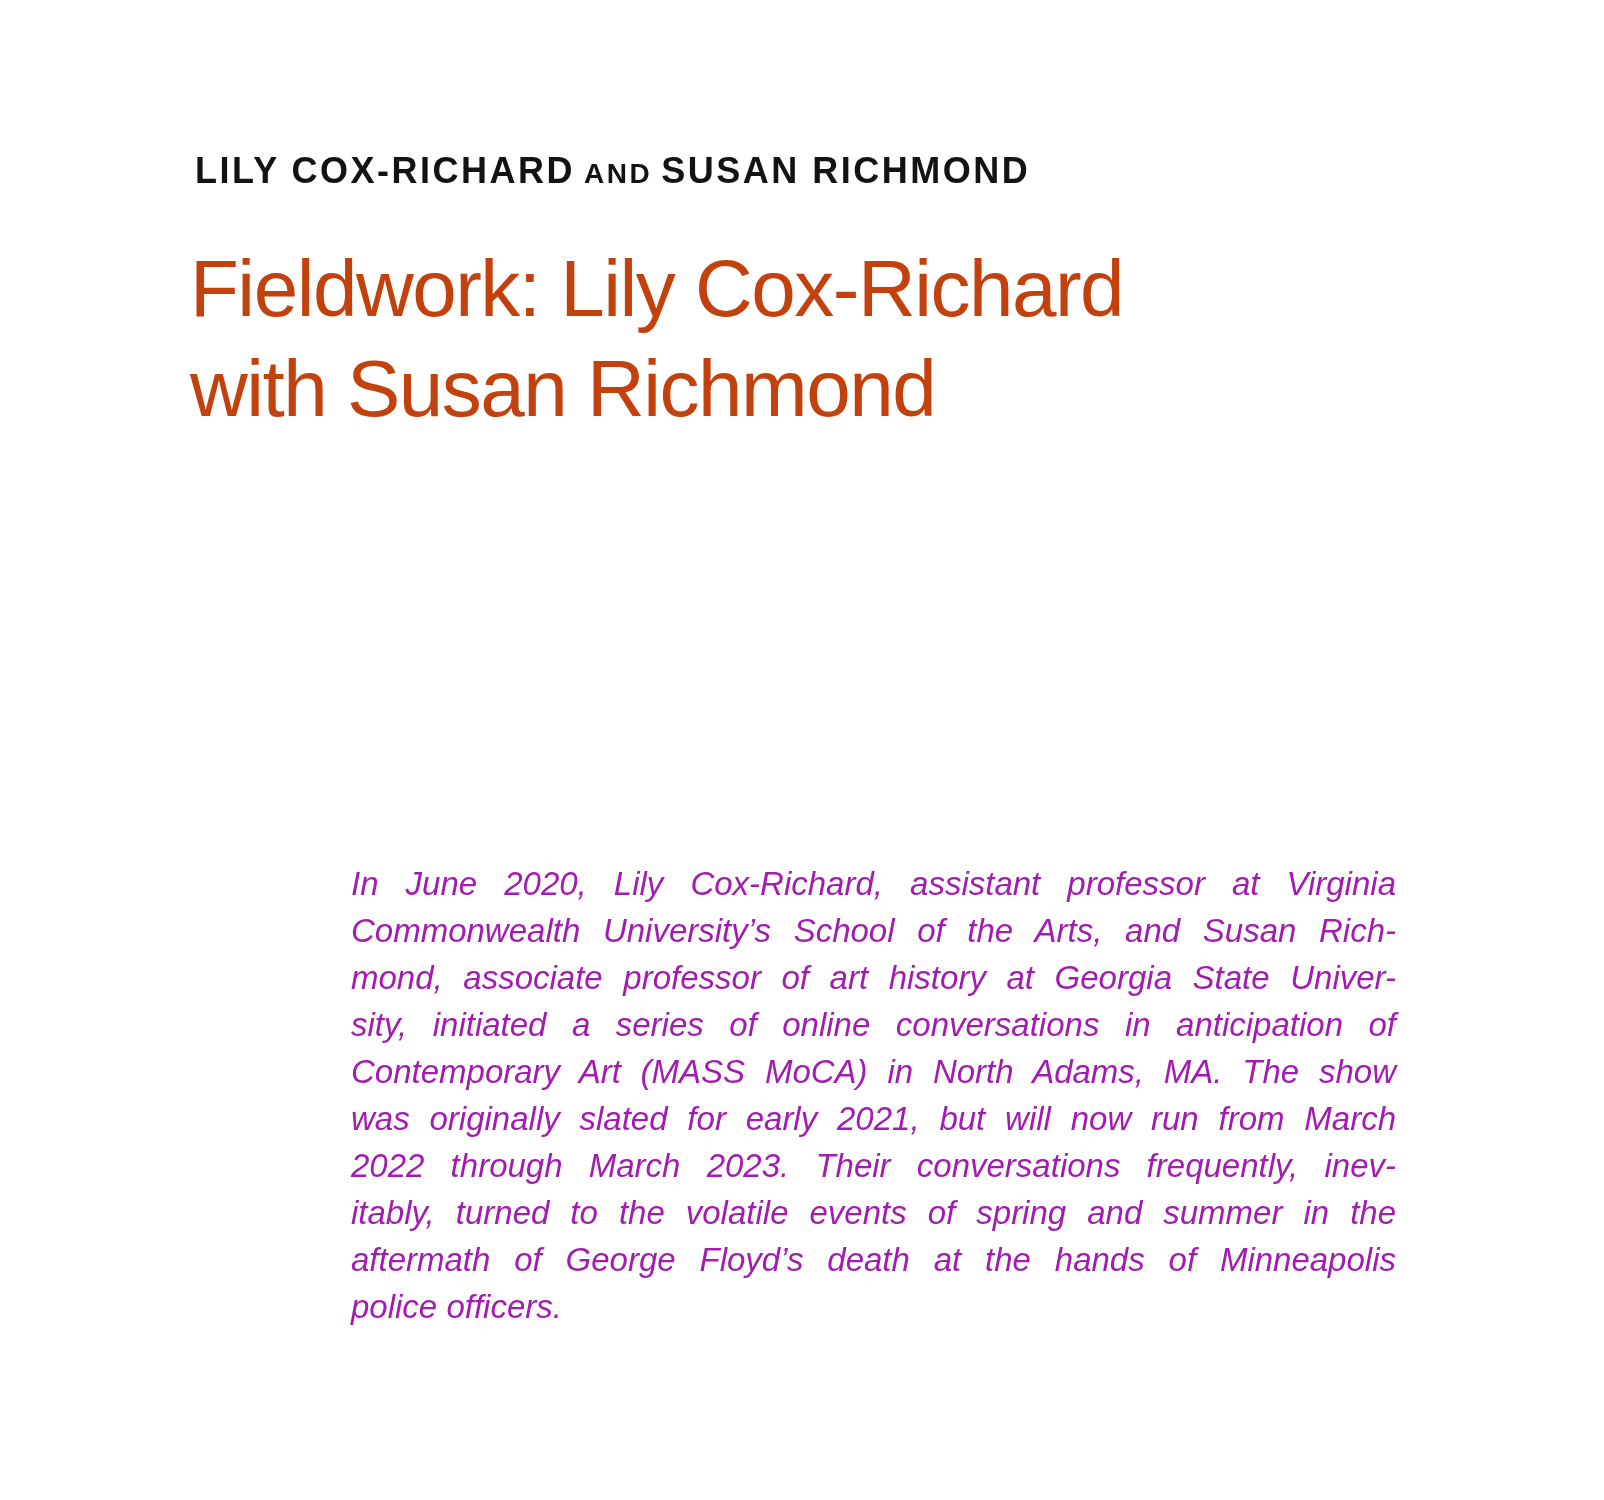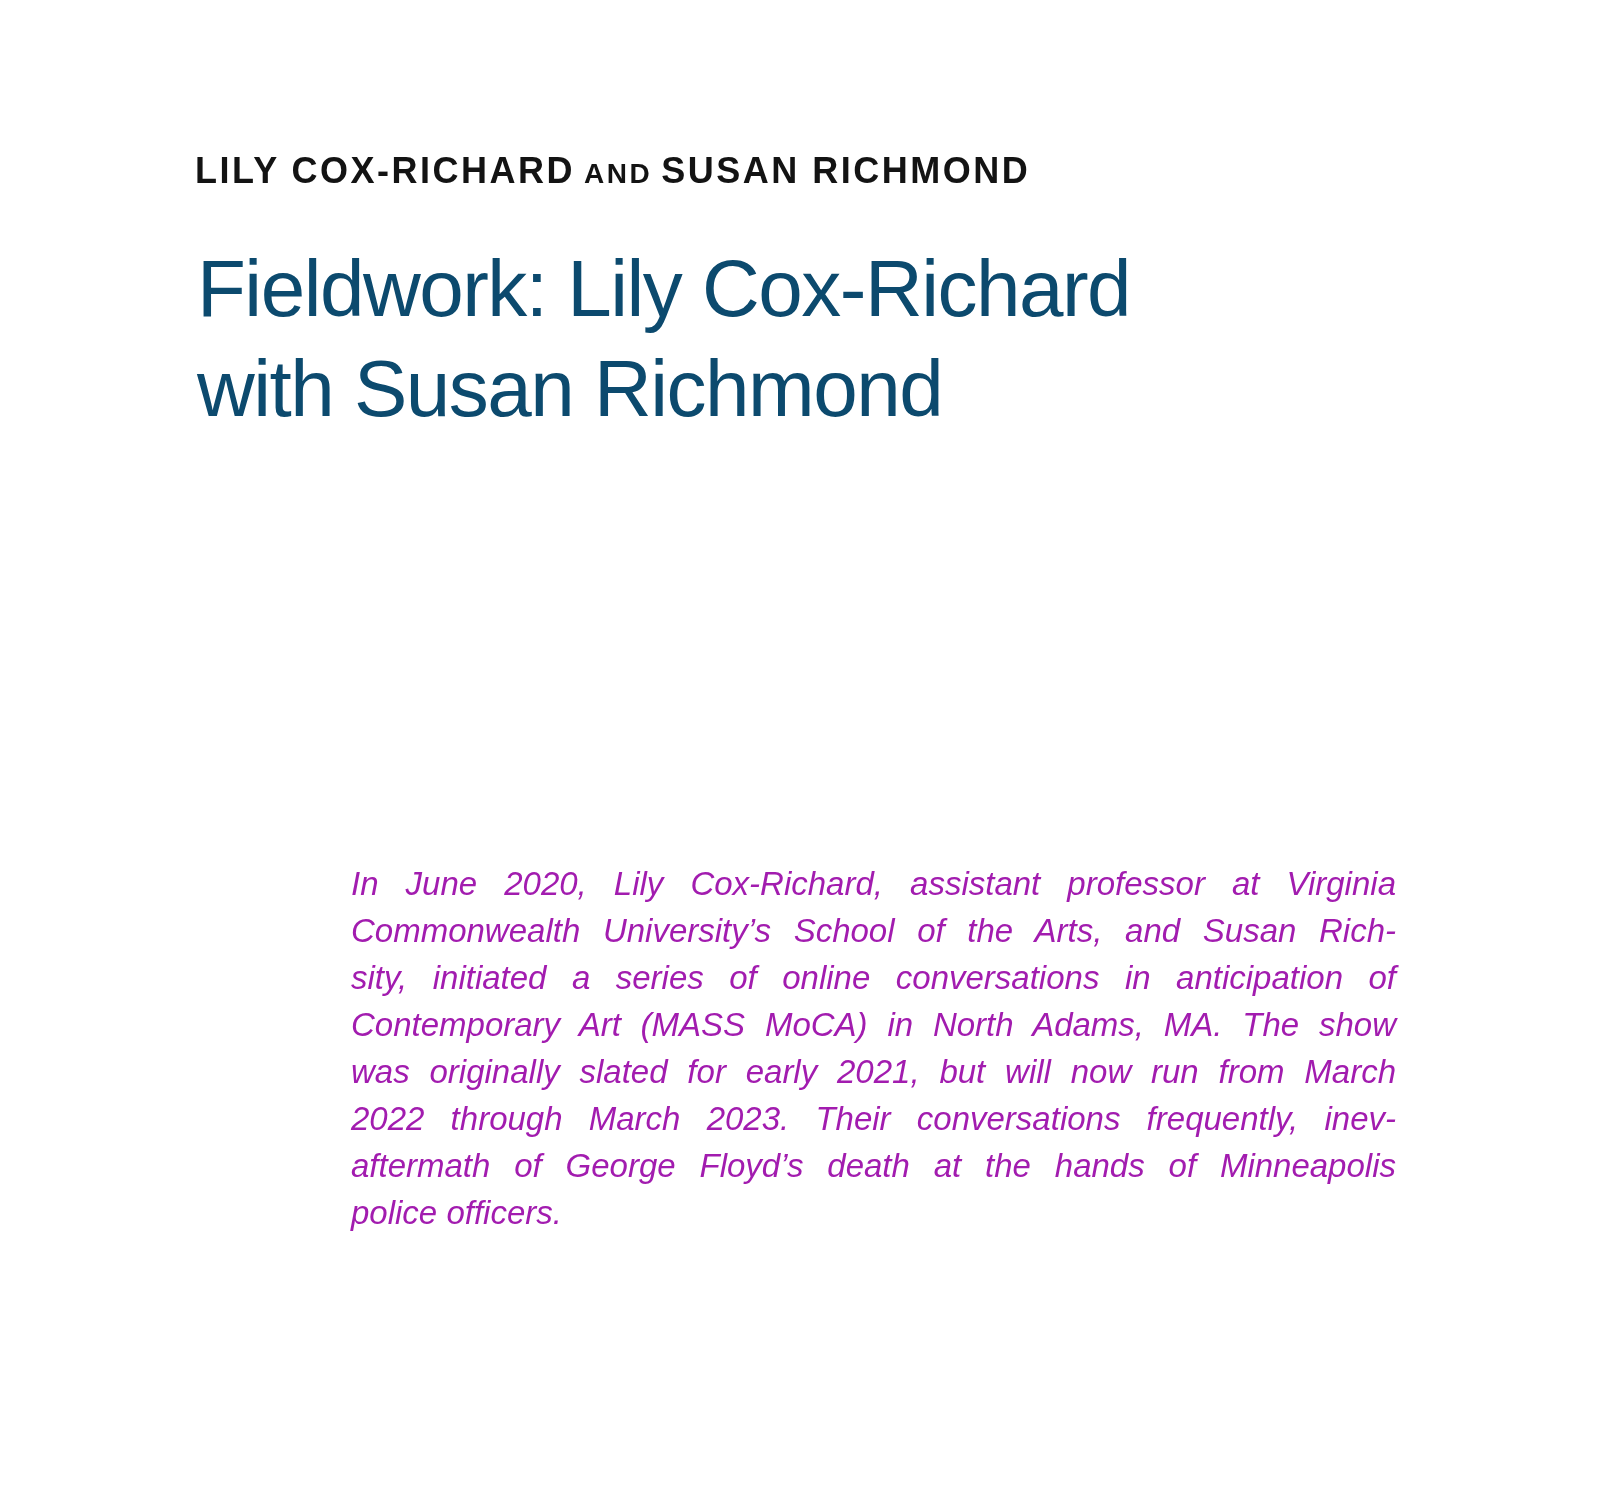--- a/index.html
+++ b/index.html
@@ -24,28 +24,28 @@
     letter-spacing: 2.5px;
     color: #131313;
     white-space: nowrap;
   }
   .byline .connector {
     font-size: 28px;
     margin: 0 9px;
   }
   .article-title {
     position: absolute;
-    left: 197px;
+    left: 190px;
     top: 239px;
     margin: 0;
     font-size: 80px;
     line-height: 100px;
     font-weight: 400;
     letter-spacing: -1.5px;
-    color: #0c4a6e;
+    color: #c2410c;
     white-space: nowrap;
   }
   .intro {
     position: absolute;
     left: 351px;
     top: 860px;
     width: 1045px;
     font-size: 33px;
     line-height: 47px;
     font-style: italic;
@@ -70,21 +70,23 @@
   </div>
 
   <h1 class="article-title">
     <div>Fieldwork: Lily Cox-Richard</div>
     <div>with Susan Richmond</div>
   </h1>
 
   <section class="intro">
     <div class="line">In June 2020, Lily Cox-Richard, assistant professor at Virginia</div>
     <div class="line">Commonwealth University’s School of the Arts, and Susan Rich-</div>
+    <div class="line">mond, associate professor of art history at Georgia State Univer-</div>
     <div class="line">sity, initiated a series of online conversations in anticipation of</div>
     <div class="line">Contemporary Art (MASS MoCA) in North Adams, MA. The show</div>
     <div class="line">was originally slated for early 2021, but will now run from March</div>
     <div class="line">2022 through March 2023. Their conversations frequently, inev-</div>
+    <div class="line">itably, turned to the volatile events of spring and summer in the</div>
     <div class="line">aftermath of George Floyd’s death at the hands of Minneapolis</div>
     <div class="line last">police officers.</div>
   </section>
 
 </div>
 
 </body></html>

